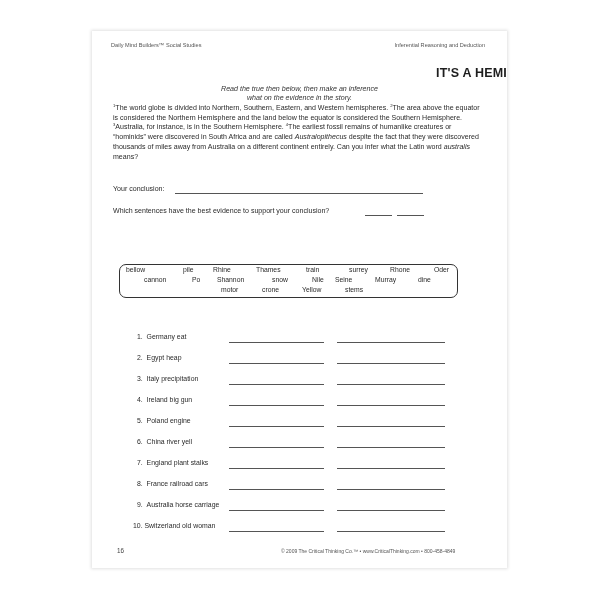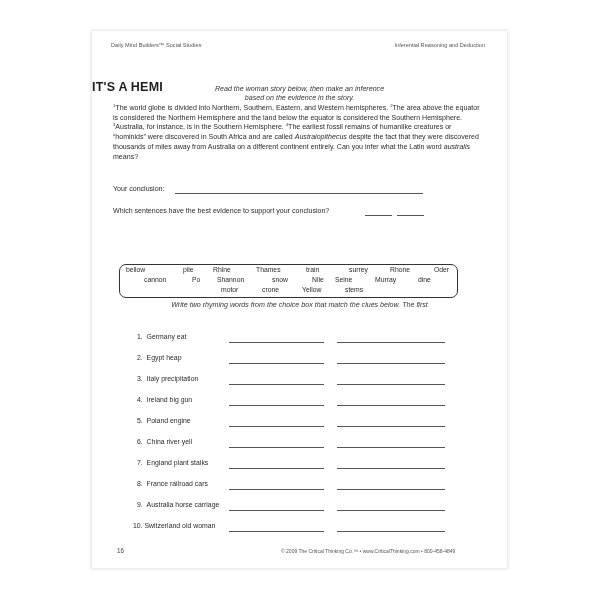--- a/index.html
+++ b/index.html
@@ -6,21 +6,21 @@
     body { width: 600px; height: 600px; position: relative; overflow: hidden; font-family: "Liberation Sans", sans-serif; color: #2a2a2a; }
     .page {
       position: absolute; left: 92px; top: 31px; width: 415px; height: 537px;
       background: #ffffff;
       box-shadow: 0 0 3px 1px rgba(0,0,0,0.12);
     }
     .abs { position: absolute; white-space: nowrap; }
     .hdr { font-size: 5.6px; color: #555; top: 11px; }
     .hdr-left { left: 19px; }
     .hdr-right { right: 22px; }
-    .title { font-size: 12.5px; font-weight: bold; left: 0; width: 415px; text-align: left; color: #1e1e1e; letter-spacing: 0.2px; margin-top: 14px; }
+    .title { font-size: 12.5px; font-weight: bold; left: 0; width: 415px; text-align: right; color: #1e1e1e; letter-spacing: 0.2px; }
     .title1 { top: 35px; }
     .instr { font-size: 7.1px; font-style: italic; left: 0; width: 415px; text-align: center; line-height: 9px; color: #333; }
     .instr1 { top: 54px; }
     .story { left: 21px; top: 72px; width: 372px; font-size: 7.05px; line-height: 9.7px; white-space: normal; color: #2a2a2a; }
     .story sup { font-size: 4.2px; vertical-align: 3px; line-height: 0; }
     .q-line { font-size: 7.05px; color: #2a2a2a; }
     .q1 { left: 21px; top: 154px; }
     .blank { position: absolute; border-bottom: 0.8px solid #555; height: 0; }
     .q2 { left: 21px; top: 176px; }
     .title2 { top: 216px; }
@@ -37,22 +37,22 @@
 </head>
 <body>
 
 <div class="page">
 
   <div class="abs hdr hdr-left">Daily Mind Builders™ Social Studies</div>
   <div class="abs hdr hdr-right">Inferential Reasoning and Deduction</div>
 
   <div class="abs title title1">IT'S A HEMI</div>
   <div class="abs instr instr1">
-    <div>Read the woman story below, then make an inference</div>
-    <div>based on the evidence in the story.</div>
+    <div>Read the true then below, then make an inference</div>
+    <div>what on the evidence in the story.</div>
   </div>
 
   <div class="abs story">
     <sup>1</sup><span>The world globe is divided into Northern, Southern, Eastern, and Western hemispheres. </span><sup>2</sup><span>The area above the equator is considered the Northern Hemisphere and the land below the equator is considered the Southern Hemisphere.  </span><sup>3</sup><span>Australia, for instance, is in the Southern Hemisphere.  </span><sup>4</sup><span>The earliest fossil remains of humanlike creatures or “hominids” were discovered in South Africa and are called </span><i>Australopithecus</i><span> despite the fact that they were discovered thousands of miles away from Australia on a different continent entirely. Can you infer what the Latin word </span><i>australis</i><span> means?</span>
   </div>
 
   <div class="abs q-line q1">Your conclusion:</div>
   <div class="blank" style="left:83px; top:162px; width:248px;"></div>
 
   <div class="abs q-line q2">Which sentences have the best evidence to support your conclusion?</div>
@@ -79,21 +79,20 @@
   <span class="w" style="left:243px; top:245px;">Seine</span>
   <span class="w" style="left:283px; top:245px;">Murray</span>
   <span class="w" style="left:326px; top:245px;">dine</span>
 
   <span class="w" style="left:129px; top:255px;">motor</span>
   <span class="w" style="left:170px; top:255px;">crone</span>
   <span class="w" style="left:210px; top:255px;">Yellow</span>
   <span class="w" style="left:253px; top:255px;">stems</span>
 
   <div class="abs instr instr2">
-    <div>Write two rhyming words from the choice box that match the clues below.  The first</div>
   </div>
 
   <div>
     <div class="item" style="left:45px; top:302px;"><span>1.</span>&nbsp;&nbsp;<span>Germany eat</span></div>
     <div class="blank" style="left:137px; top:311px; width:95px;"></div>
     <div class="blank" style="left:245px; top:311px; width:108px;"></div>
 
     <div class="item" style="left:45px; top:323px;"><span>2.</span>&nbsp;&nbsp;<span>Egypt heap</span></div>
     <div class="blank" style="left:137px; top:332px; width:95px;"></div>
     <div class="blank" style="left:245px; top:332px; width:108px;"></div>

